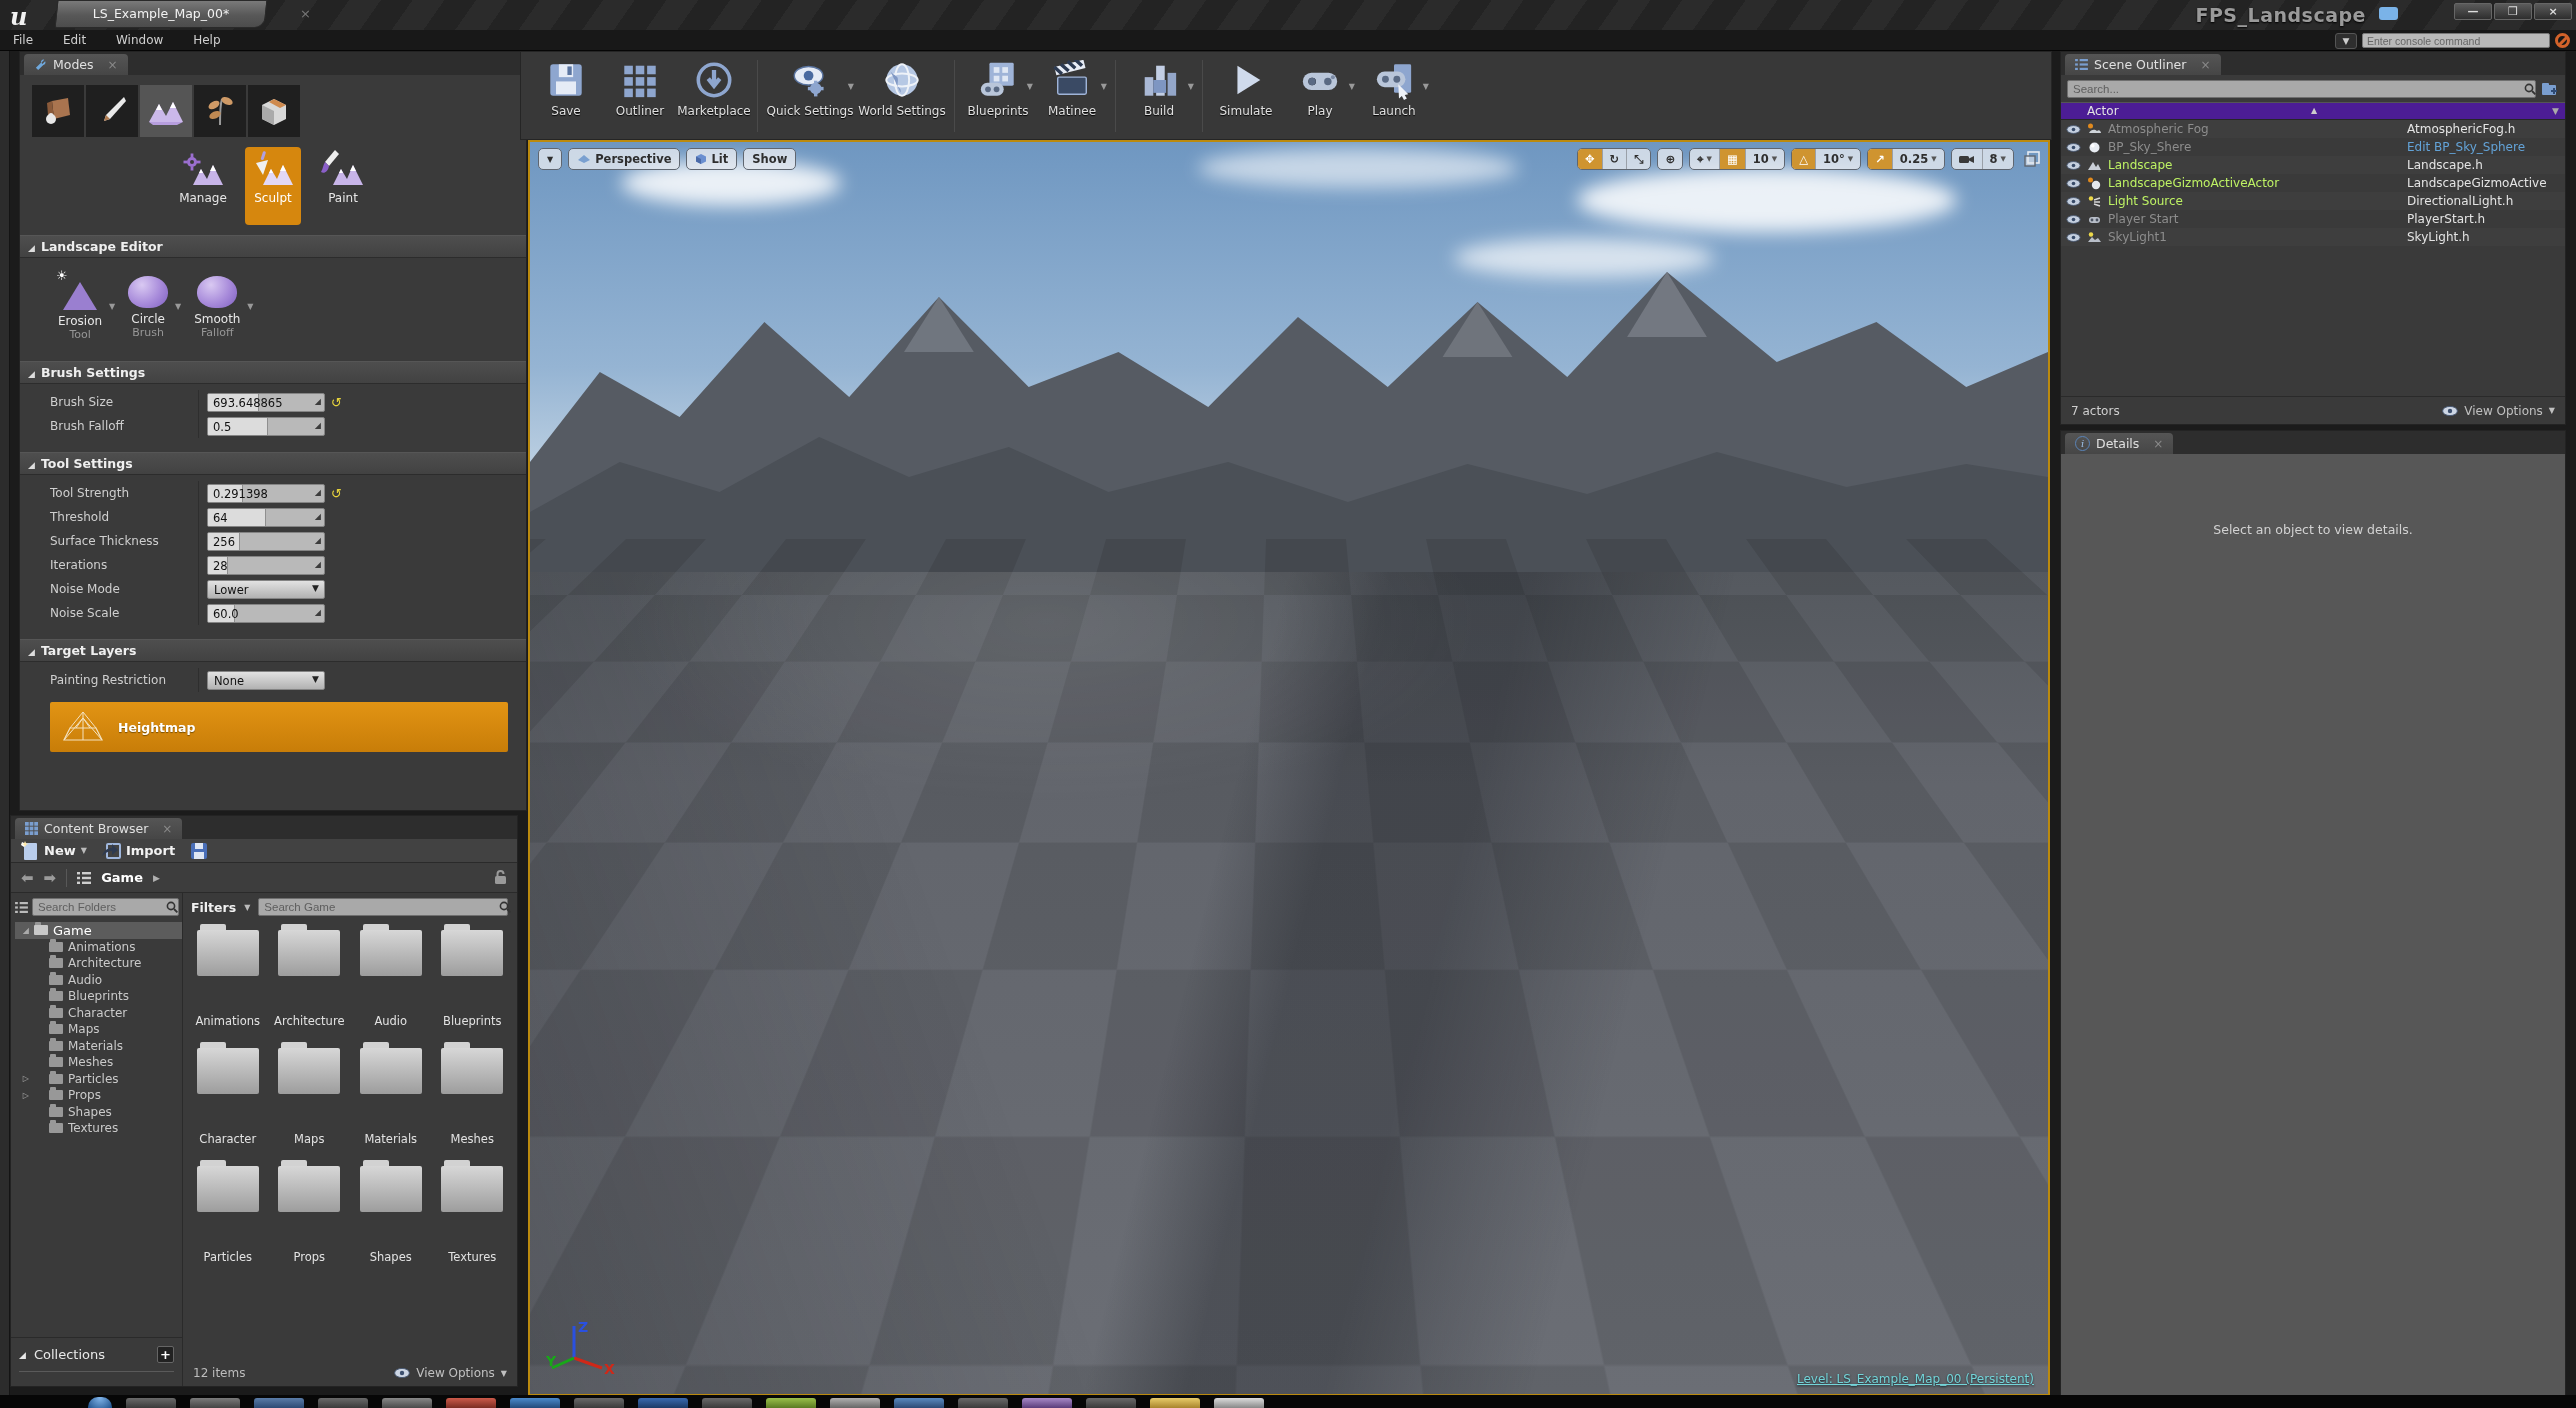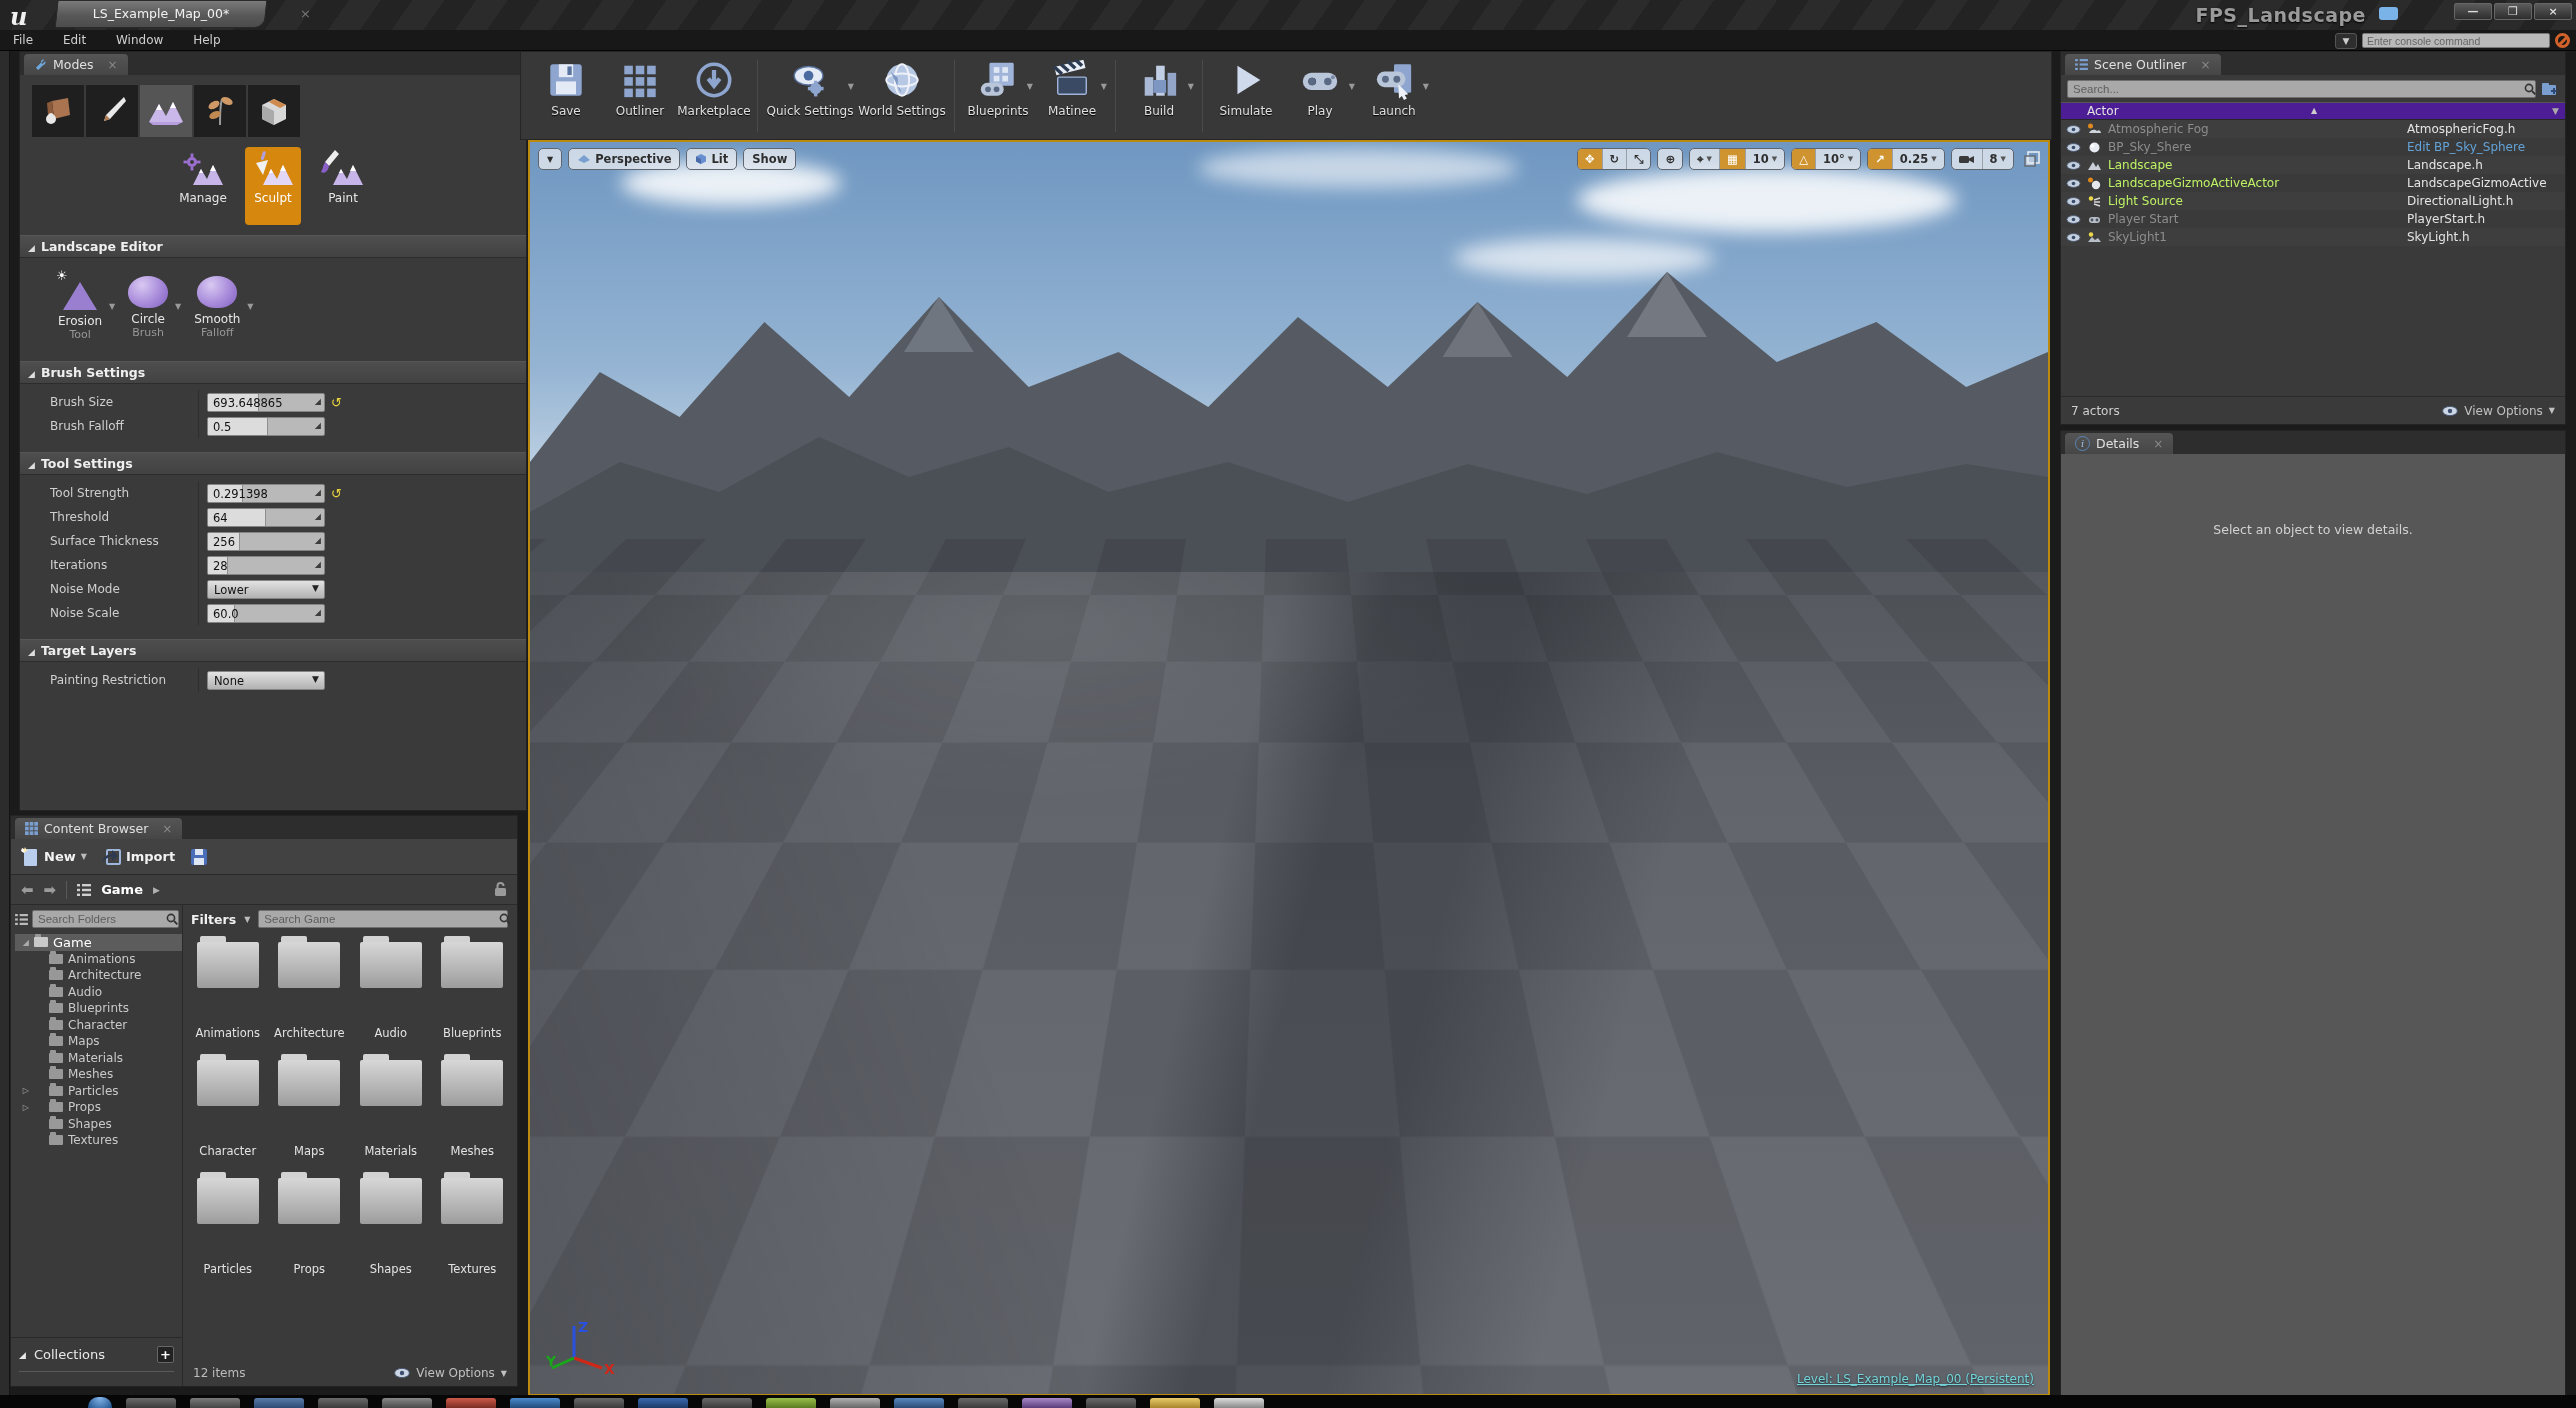--- a/index.html
+++ b/index.html
@@ -88,21 +88,21 @@
     background:linear-gradient(#e2e2e2,#b2b2b2); }
   .dropdown .val { position:absolute; left:6px; top:2px; font-size:11.5px; color:#111; }
   .dropdown .caret { position:absolute; right:5px; top:2px; font-size:9px; color:#222; }
 
   #heightmap-bar { margin:10px 18px 0 30px; height:50px; border-radius:2px;
     background:linear-gradient(#e29414,#c87d08); display:flex; align-items:center; gap:14px; padding-left:12px; }
   #heightmap-bar .hm-label { color:#fff; font-weight:bold; font-size:12.5px; text-shadow:0 1px 1px #7a4e00; }
 
   
   #cb-panel { left:10px; top:815px; width:508px; height:572px; display:flex; flex-direction:column; }
-  #cb-toolbar { height:36px; background:#424242; border-bottom:1px solid #2a2a2a; display:flex; align-items:center; gap:14px; padding-left:10px; }
+  #cb-toolbar { height:24px; background:#424242; border-bottom:1px solid #2a2a2a; display:flex; align-items:center; gap:14px; padding-left:10px; }
   .cb-btn { display:flex; align-items:center; gap:5px; font-weight:bold; color:#f2f2f2; font-size:13px; }
   #cb-nav { height:30px; background:#3d3d3d; border-bottom:1px solid #2a2a2a; display:flex; align-items:center; gap:10px; padding:0 10px; }
   .nav-arrow { color:#9b9b9b; font-size:15px; font-weight:bold; }
   #cb-crumb { font-weight:bold; color:#fff; font-size:13px; }
   #cb-body { flex:1; display:flex; min-height:0; }
   #cb-left { width:172px; border-right:1px solid #2a2a2a; display:flex; flex-direction:column; }
   #cb-search-folders { margin:5px 4px 4px 4px; display:flex; gap:4px; align-items:center; }
   .search-input { flex:1; height:18px; background:#a9a9a9; border:1px solid #6f6f6f; border-radius:2px;
     font-size:11.5px; padding:0 18px 0 5px; color:#222; min-width:0; }
   .search-input::placeholder { color:#5e5e5e; }
@@ -449,20 +449,27 @@
   <div class="sect-head"><span class="tri">◢</span><span>Target Layers</span></div>
   <div class="set-row" style="margin-top:6px;">
     <span class="rl">Painting Restriction</span>
     <div class="ctrl-col">
       <div class="dropdown">
         <span class="val">None</span>
         <span class="caret">▼</span>
       </div>
     </div>
   </div>
+  <div id="heightmap-bar">
+    <svg width="42" height="34" viewBox="0 0 42 34">
+      <path d="M2 30 L40 30 L34 18 L8 18 Z" fill="none" stroke="#f4e2c0" stroke-width="1.2"></path>
+      <path d="M8 18 L21 2 L34 18 M14 18 L21 8 L28 18 M21 2 L21 30 M2 30 L21 8 M40 30 L21 8" fill="none" stroke="#f4e2c0" stroke-width="1"></path>
+    </svg>
+    <span class="hm-label">Heightmap</span>
+  </div>
 </div>
 
 <div class="panel" id="cb-panel">
   <div class="tabstrip">
     <div class="tab">
       <svg width="13" height="13" viewBox="0 0 14 14">
           <rect x="0" y="0" width="4" height="4" fill="#7a9ecf"></rect>
           <rect x="5" y="0" width="4" height="4" fill="#7a9ecf"></rect>
           <rect x="10" y="0" width="4" height="4" fill="#7a9ecf"></rect>
           <rect x="0" y="5" width="4" height="4" fill="#7a9ecf"></rect>

